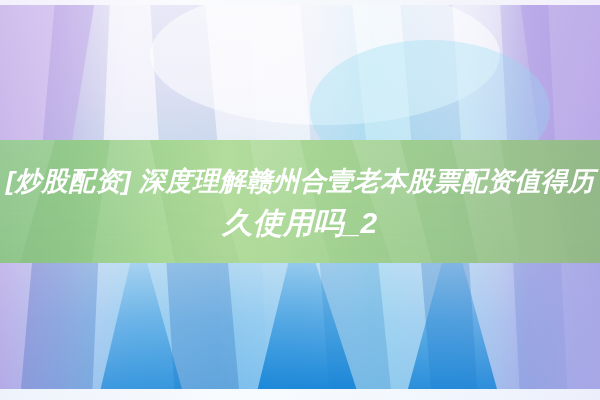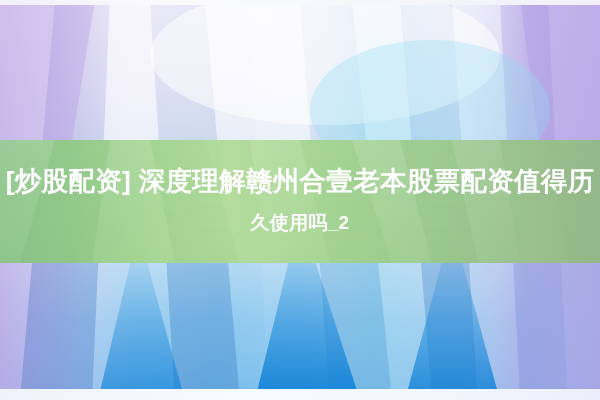--- a/index.html
+++ b/index.html
@@ -58,23 +58,24 @@
     text-align:center;
   }
   .band-line {
     color:#ffffff;
     font-weight:bold;
     font-size:27px;
     line-height:41px;
     letter-spacing:.3px;
     white-space:nowrap;
     text-align:center;
+    font-style:italic;
   }
   .band-line.line-1 { font-size:26.5px; }
-  .band-line.line-2 { font-size:19px; }
+  .band-line.line-2 { font-size:30px; }
 
   
   #top-strip {
     position:absolute; left:0; right:0; top:0; height:5px;
     background:linear-gradient(90deg,#f2f0fb,#fbfbfe 30%,#f4f8fb 60%,#f3f0fb);
     z-index:4;
   }
   #bottom-strip {
     position:absolute; left:0; right:0; bottom:0; height:11px;
     background:linear-gradient(90deg,#eef3fb,#f8fbfe 40%,#f2f7fd 70%,#eceffb);

